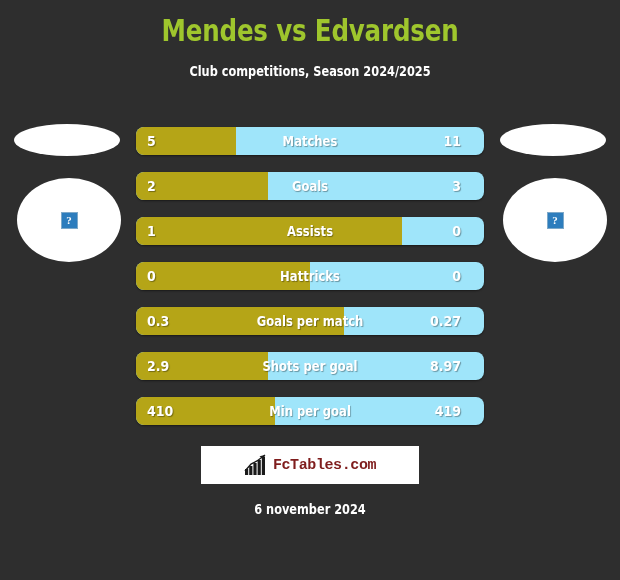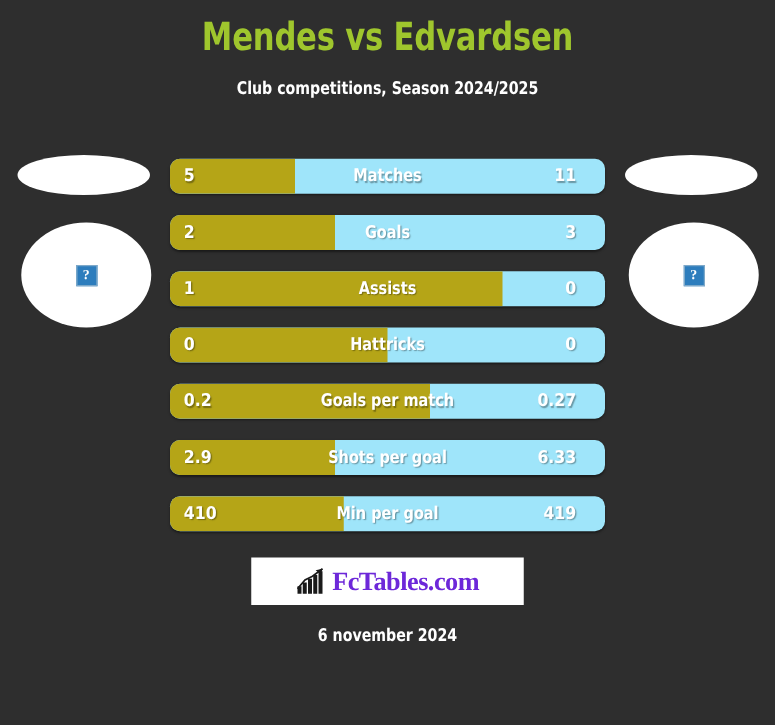--- a/index.html
+++ b/index.html
@@ -159,25 +159,25 @@
     align-items: center;
     justify-content: center;
     gap: 5px;
   }
   .logo-icon {
     width: 24px;
     height: 22px;
     display: block;
   }
   .logo-text {
-    color: #6d28d9;
-    font-size: 21px;
+    color: #7f1d1d;
+    font-size: 15px;
     font-weight: bold;
     letter-spacing: -0.4px;
-    font-family: Liberation Serif, serif;
+    font-family: Liberation Mono, monospace;
   }
   .date {
     position: absolute;
     top: 501px;
     left: 0;
     width: 620px;
     text-align: center;
     color: #ffffff;
     font-size: 14px;
     font-weight: bold;
@@ -233,30 +233,30 @@
 
     <div class="bar-row">
       <div class="bar-fill" style="width: 50%;"></div>
       <div class="bar-left">0</div>
       <div class="bar-label">Hattricks</div>
       <div class="bar-right">0</div>
     </div>
 
     <div class="bar-row">
       <div class="bar-fill" style="width: 59.7%;"></div>
-      <div class="bar-left">0.2</div>
+      <div class="bar-left">0.3</div>
       <div class="bar-label">Goals per match</div>
       <div class="bar-right">0.27</div>
     </div>
 
     <div class="bar-row">
       <div class="bar-fill" style="width: 38%;"></div>
       <div class="bar-left">2.9</div>
       <div class="bar-label">Shots per goal</div>
-      <div class="bar-right">6.33</div>
+      <div class="bar-right">8.97</div>
     </div>
 
     <div class="bar-row">
       <div class="bar-fill" style="width: 40%;"></div>
       <div class="bar-left">410</div>
       <div class="bar-label">Min per goal</div>
       <div class="bar-right">419</div>
     </div>
 
   </div>

